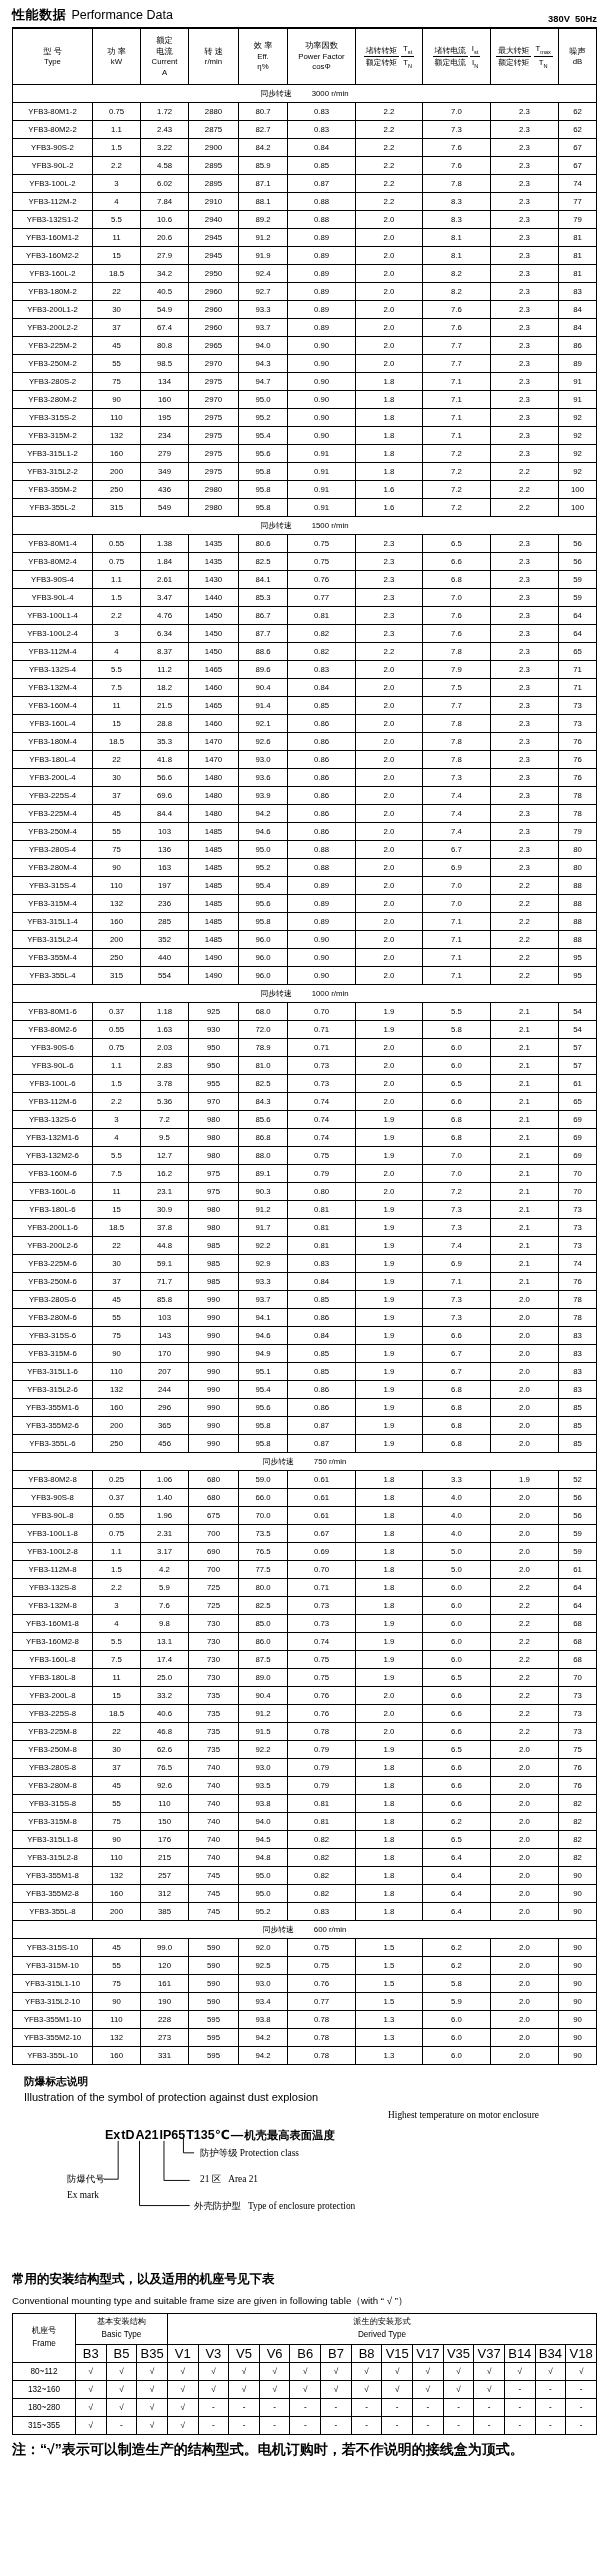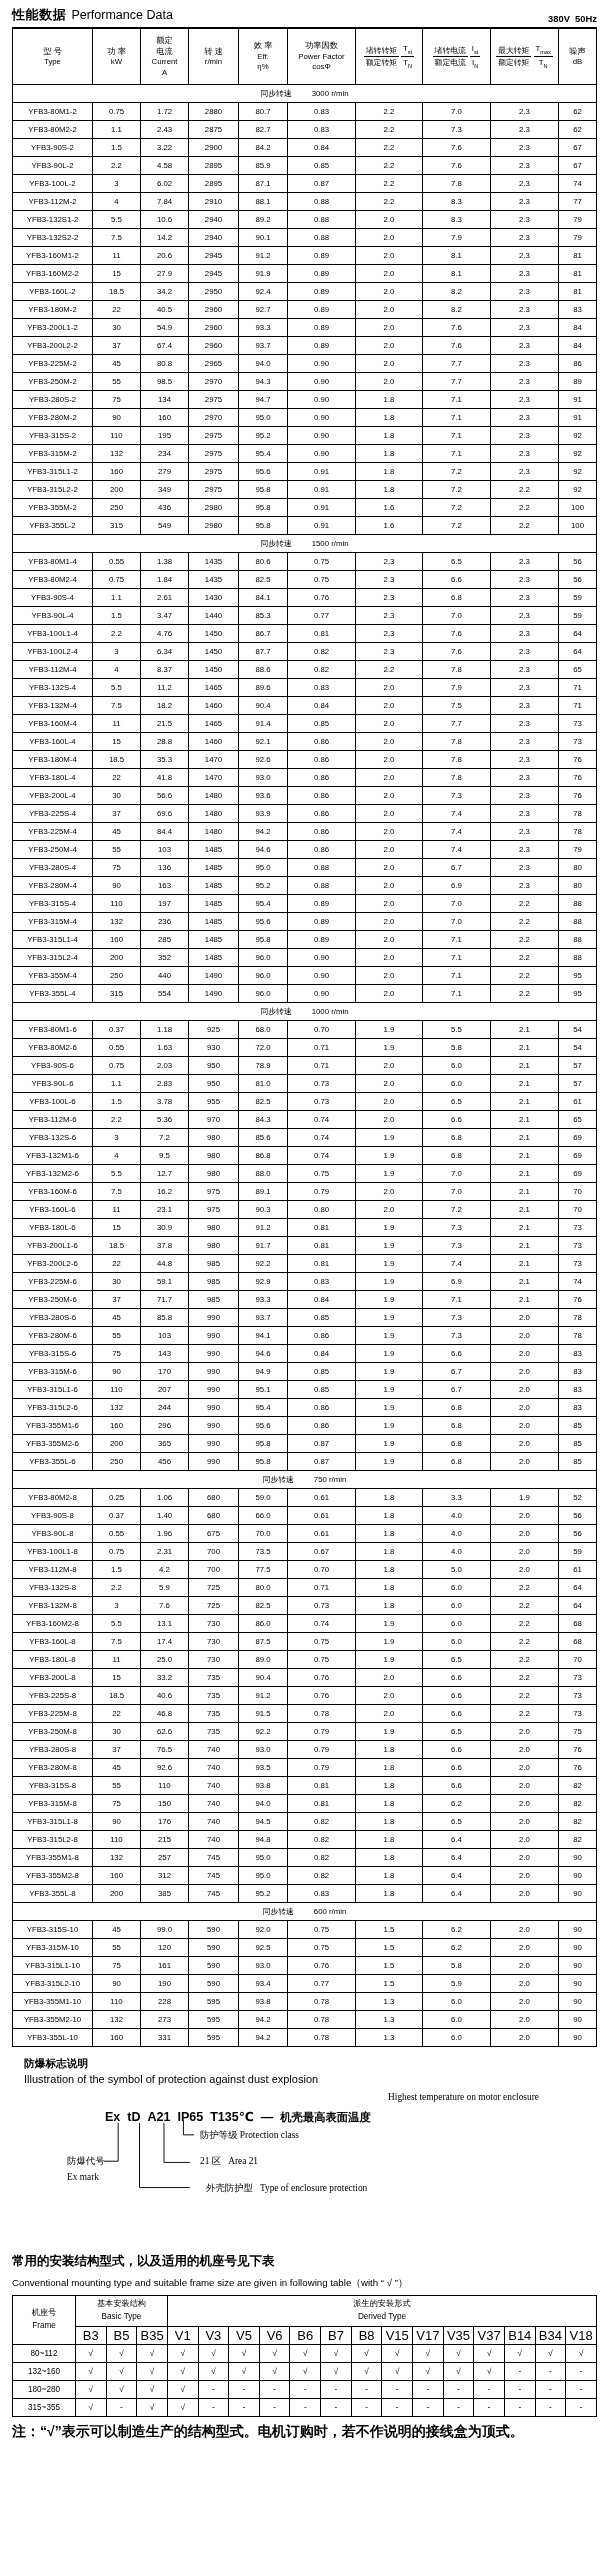--- a/index.html
+++ b/index.html
@@ -32,21 +32,21 @@
   table.perf tbody td { height:18px; font-size:7.8px; padding:0 0.6px; }
   tr.sec-row td { font-size:8.2px; height:18px; }
   tr.sec-row .sec-speed { margin-left:20px; }
 
   
   .ex-section { position:relative; height:177px; margin-top:10px; }
   .ex-title { position:absolute; left:12px; top:0; font-size:10.7px; font-weight:bold; }
   .ex-sub { position:absolute; left:12px; top:16px; font-size:11px; }
   .ex-hightemp { position:absolute; left:376px; top:35px; font-size:9.4px;
                  font-family:"Liberation Serif",serif; }
-  .ex-symbols { position:absolute; left:93px; top:52px; display:flex; gap:7px;
+  .ex-symbols { position:absolute; left:93px; top:52px; display:flex; gap:1px;
                 font-size:12.5px; font-weight:bold; align-items:baseline; }
   .ex-symbols .cjk { font-size:11.3px; }
   .ex-lbl { position:absolute; font-size:9.4px; font-family:"Liberation Serif",serif; white-space:pre; }
   .ex-lbl.zh-sans { font-family:"Liberation Sans",sans-serif; }
   .ex-svg { position:absolute; left:0; top:0; pointer-events:none; }
 
   
   .mount-section { margin-top:19px; }
   .mount-title { font-size:12.5px; font-weight:bold; }
   .mount-sub { font-size:9.7px; margin-top:6.3px; }
@@ -232,32 +232,20 @@
           <td>10.6</td>
           <td>2940</td>
           <td>89.2</td>
           <td>0.88</td>
           <td>2.0</td>
           <td>8.3</td>
           <td>2.3</td>
           <td>79</td>
         </tr>
         <tr>
-          <td>YFB3-132S2-2</td>
-          <td>7.5</td>
-          <td>14.2</td>
-          <td>2940</td>
-          <td>90.1</td>
-          <td>0.88</td>
-          <td>2.0</td>
-          <td>7.9</td>
-          <td>2.3</td>
-          <td>79</td>
-        </tr>
-        <tr>
           <td>YFB3-160M1-2</td>
           <td>11</td>
           <td>20.6</td>
           <td>2945</td>
           <td>91.2</td>
           <td>0.89</td>
           <td>2.0</td>
           <td>8.1</td>
           <td>2.3</td>
           <td>81</td>
@@ -1093,20 +1081,32 @@
           <td>2.31</td>
           <td>700</td>
           <td>73.5</td>
           <td>0.67</td>
           <td>1.8</td>
           <td>4.0</td>
           <td>2.0</td>
           <td>59</td>
         </tr>
         <tr>
+          <td>YFB3-100L2-8</td>
+          <td>1.1</td>
+          <td>3.17</td>
+          <td>690</td>
+          <td>76.5</td>
+          <td>0.69</td>
+          <td>1.8</td>
+          <td>5.0</td>
+          <td>2.0</td>
+          <td>59</td>
+        </tr>
+        <tr>
           <td>YFB3-112M-8</td>
           <td>1.5</td>
           <td>4.2</td>
           <td>700</td>
           <td>77.5</td>
           <td>0.70</td>
           <td>1.8</td>
           <td>5.0</td>
           <td>2.0</td>
           <td>61</td>
@@ -1127,20 +1127,32 @@
           <td>YFB3-132M-8</td>
           <td>3</td>
           <td>7.6</td>
           <td>725</td>
           <td>82.5</td>
           <td>0.73</td>
           <td>1.8</td>
           <td>6.0</td>
           <td>2.2</td>
           <td>64</td>
+        </tr>
+        <tr>
+          <td>YFB3-160M1-8</td>
+          <td>4</td>
+          <td>9.8</td>
+          <td>730</td>
+          <td>85.0</td>
+          <td>0.73</td>
+          <td>1.9</td>
+          <td>6.0</td>
+          <td>2.2</td>
+          <td>68</td>
         </tr>
         <tr>
           <td>YFB3-160M2-8</td>
           <td>5.5</td>
           <td>13.1</td>
           <td>730</td>
           <td>86.0</td>
           <td>0.74</td>
           <td>1.9</td>
           <td>6.0</td>
@@ -1436,21 +1448,21 @@
       <path d="M169,105 L169,166 L146,166" fill="none" stroke="#000" stroke-width="1.5"></path>
       <path d="M203,105 L203,208 L283,208" fill="none" stroke="#000" stroke-width="1.5"></path>
       <path d="M242,105 L242,168 L283,168" fill="none" stroke="#000" stroke-width="1.5"></path>
       <path d="M273,101 L273,124 L290,124" fill="none" stroke="#000" stroke-width="1.5"></path>
     </svg>
 
     <div class="ex-lbl" style="left:188px; top:72px;">防护等级 Protection class</div>
     <div class="ex-lbl" style="left:188px; top:98px;">21 区   Area 21</div>
     <div class="ex-lbl zh-sans" style="left:55px; top:98px;">防爆代号</div>
     <div class="ex-lbl" style="left:55px; top:115px;">Ex mark</div>
-    <div class="ex-lbl" style="left:182px; top:125px;margin-left:12px;">外壳防护型   Type of enclosure protection</div>
+    <div class="ex-lbl" style="left:182px; top:125px;">外壳防护型   Type of enclosure protection</div>
   </div>
 
   <div class="mount-section">
     <div class="mount-title">常用的安装结构型式，以及适用的机座号见下表</div>
     <div class="mount-sub">Conventional mounting type and suitable frame size are given in following table（with “ √ ”）</div>
 
     <table class="mount">
       <colgroup id="mount-colgroup">
           <col style="width:63px">
         </colgroup>

